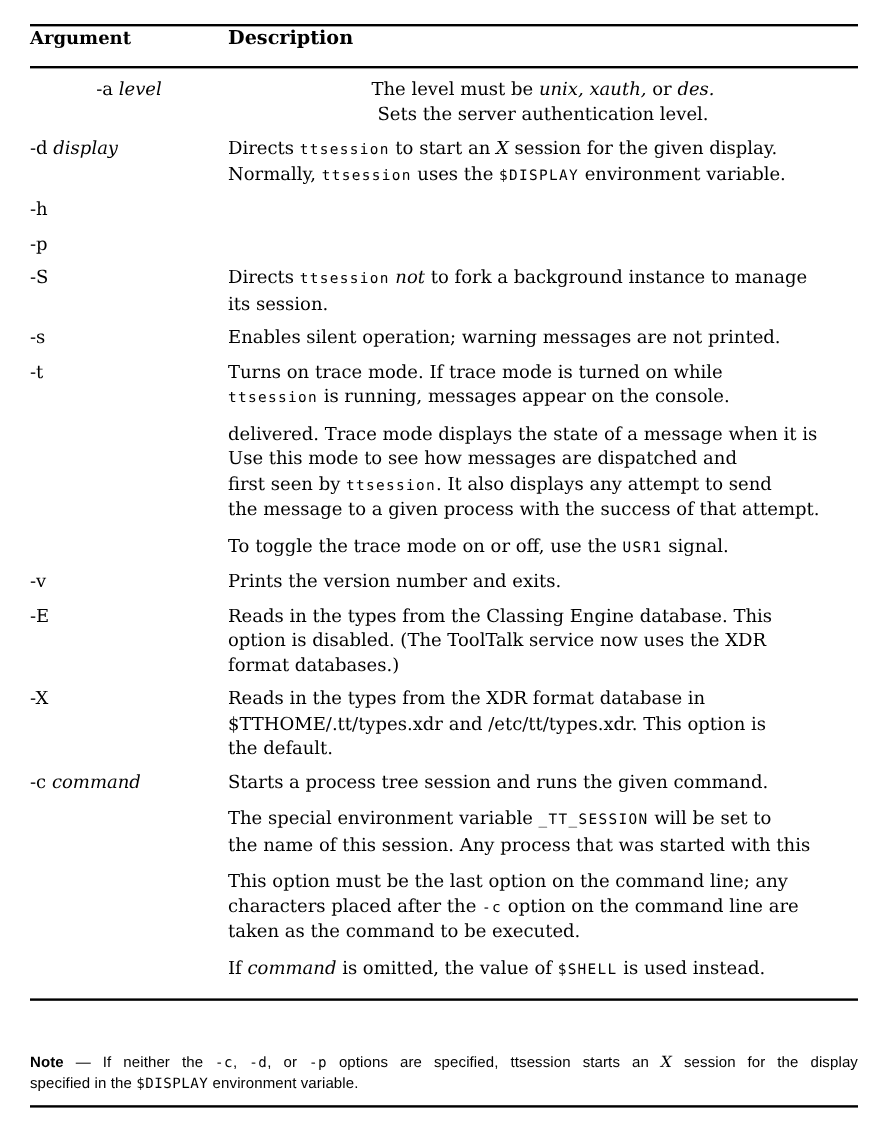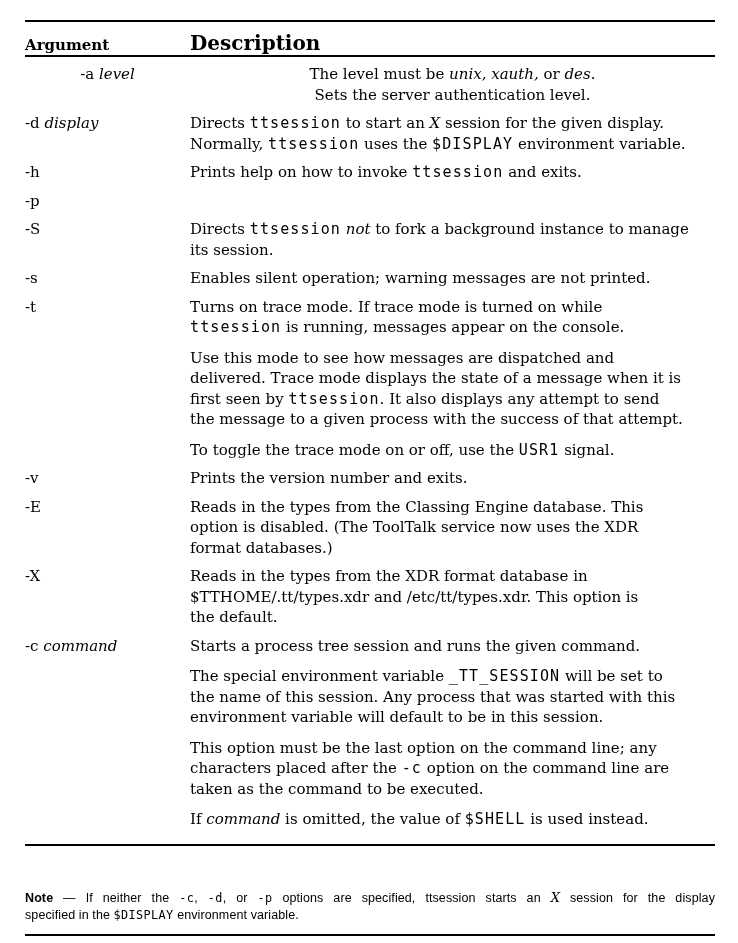--- a/index.html
+++ b/index.html
@@ -6,34 +6,34 @@
   html, body { background:#ffffff; }
   body {
     width:738px; height:943px; overflow:hidden;
     font-family:"DejaVu Serif", serif; color:#000000;
   }
   .doc { width:738px; height:943px; padding:20px 23px 0 25px; }
 
   .rule { height:0; border-top:2px solid #000000; }
   .rule.note-top { margin-top:14px; }
 
-  .thead { display:flex; align-items:flex-end; height:33px; }
-  .th { font-weight:bold; font-size:20px; }
+  .thead { display:flex; align-items:flex-start; height:33px; }
+  .th { font-weight:bold; font-size:16px; }
 
   .trow { display:flex; margin-top:8px; }
   #rows .trow:first-child { margin-top:7px;text-align:center; }
   .col-arg { width:165px; flex:none; font-size:15px; line-height:20.5px; }
   .col-desc { flex:1; min-width:0; }
 
   .line { font-size:15px; line-height:20.5px; min-height:20.5px; }
   .para + .para { margin-top:10px; }
 
   .seg-i { font-style:italic; }
   .seg-b { font-weight:bold; }
-  .seg-m { font-family:"DejaVu Sans Mono", monospace; font-size:15px; letter-spacing:1.1px; }
+  .seg-m { font-family:"DejaVu Sans Mono", monospace; font-size:12px; letter-spacing:1.1px; }
 
   .note {
     font-family:"Liberation Sans", sans-serif;
     font-size:12.5px; line-height:17.5px;
     padding:8px 0 9px 0; letter-spacing:0.1px;margin-top:35px;
   }
   .note .seg-m { font-size:11.8px; letter-spacing:0.4px; }
   .note .seg-i { font-family:"DejaVu Serif", serif; font-style:italic; font-size:13px; }
   .note-line.justify { text-align:justify; text-align-last:justify; }
 </style>
@@ -66,25 +66,20 @@
     <div class="col-desc">
           <div class="para">
             <div class="line"><span>Directs </span><span class="seg-m">ttsession</span><span> to start an </span><span class="seg-i">X</span><span> session for the given display.</span></div>
             <div class="line"><span>Normally, </span><span class="seg-m">ttsession</span><span> uses the </span><span class="seg-m">$DISPLAY</span><span> environment variable.</span></div>
           </div>
         </div>
   </div>
 
   <div class="trow">
     <div class="col-arg"><span>-h</span></div>
-    <div class="col-desc">
-          <div class="para">
-            <div class="line"><span>Prints help on how to invoke </span><span class="seg-m">ttsession</span><span> and exits.</span></div>
-          </div>
-        </div>
   </div>
 
   <div class="trow">
     <div class="col-arg"><span>-p</span></div>
   </div>
 
   <div class="trow">
     <div class="col-arg"><span>-S</span></div>
     <div class="col-desc">
           <div class="para">
@@ -104,22 +99,22 @@
   </div>
 
   <div class="trow">
     <div class="col-arg"><span>-t</span></div>
     <div class="col-desc">
           <div class="para">
             <div class="line"><span>Turns on trace mode. If trace mode is turned on while</span></div>
             <div class="line"><span class="seg-m">ttsession</span><span> is running, messages appear on the console.</span></div>
           </div>
           <div class="para">
+            <div class="line"><span>delivered. Trace mode displays the state of a message when it is</span></div>
             <div class="line"><span>Use this mode to see how messages are dispatched and</span></div>
-            <div class="line"><span>delivered. Trace mode displays the state of a message when it is</span></div>
             <div class="line"><span>first seen by </span><span class="seg-m">ttsession</span><span>. It also displays any attempt to send</span></div>
             <div class="line"><span>the message to a given process with the success of that attempt.</span></div>
           </div>
           <div class="para">
             <div class="line"><span>To toggle the trace mode on or off, use the </span><span class="seg-m">USR1</span><span> signal.</span></div>
           </div>
         </div>
   </div>
 
   <div class="trow">
@@ -155,21 +150,20 @@
 
   <div class="trow">
     <div class="col-arg"><span>-c </span><span class="seg-i">command</span></div>
     <div class="col-desc">
           <div class="para">
             <div class="line"><span>Starts a process tree session and runs the given command.</span></div>
           </div>
           <div class="para">
             <div class="line"><span>The special environment variable </span><span class="seg-m">_TT_SESSION</span><span> will be set to</span></div>
             <div class="line"><span>the name of this session. Any process that was started with this</span></div>
-            <div class="line"><span>environment variable will default to be in this session.</span></div>
           </div>
           <div class="para">
             <div class="line"><span>This option must be the last option on the command line; any</span></div>
             <div class="line"><span>characters placed after the </span><span class="seg-m">-c</span><span> option on the command line are</span></div>
             <div class="line"><span>taken as the command to be executed.</span></div>
           </div>
           <div class="para">
             <div class="line"><span>If </span><span class="seg-i">command</span><span> is omitted, the value of </span><span class="seg-m">$SHELL</span><span> is used instead.</span></div>
           </div>
         </div>

